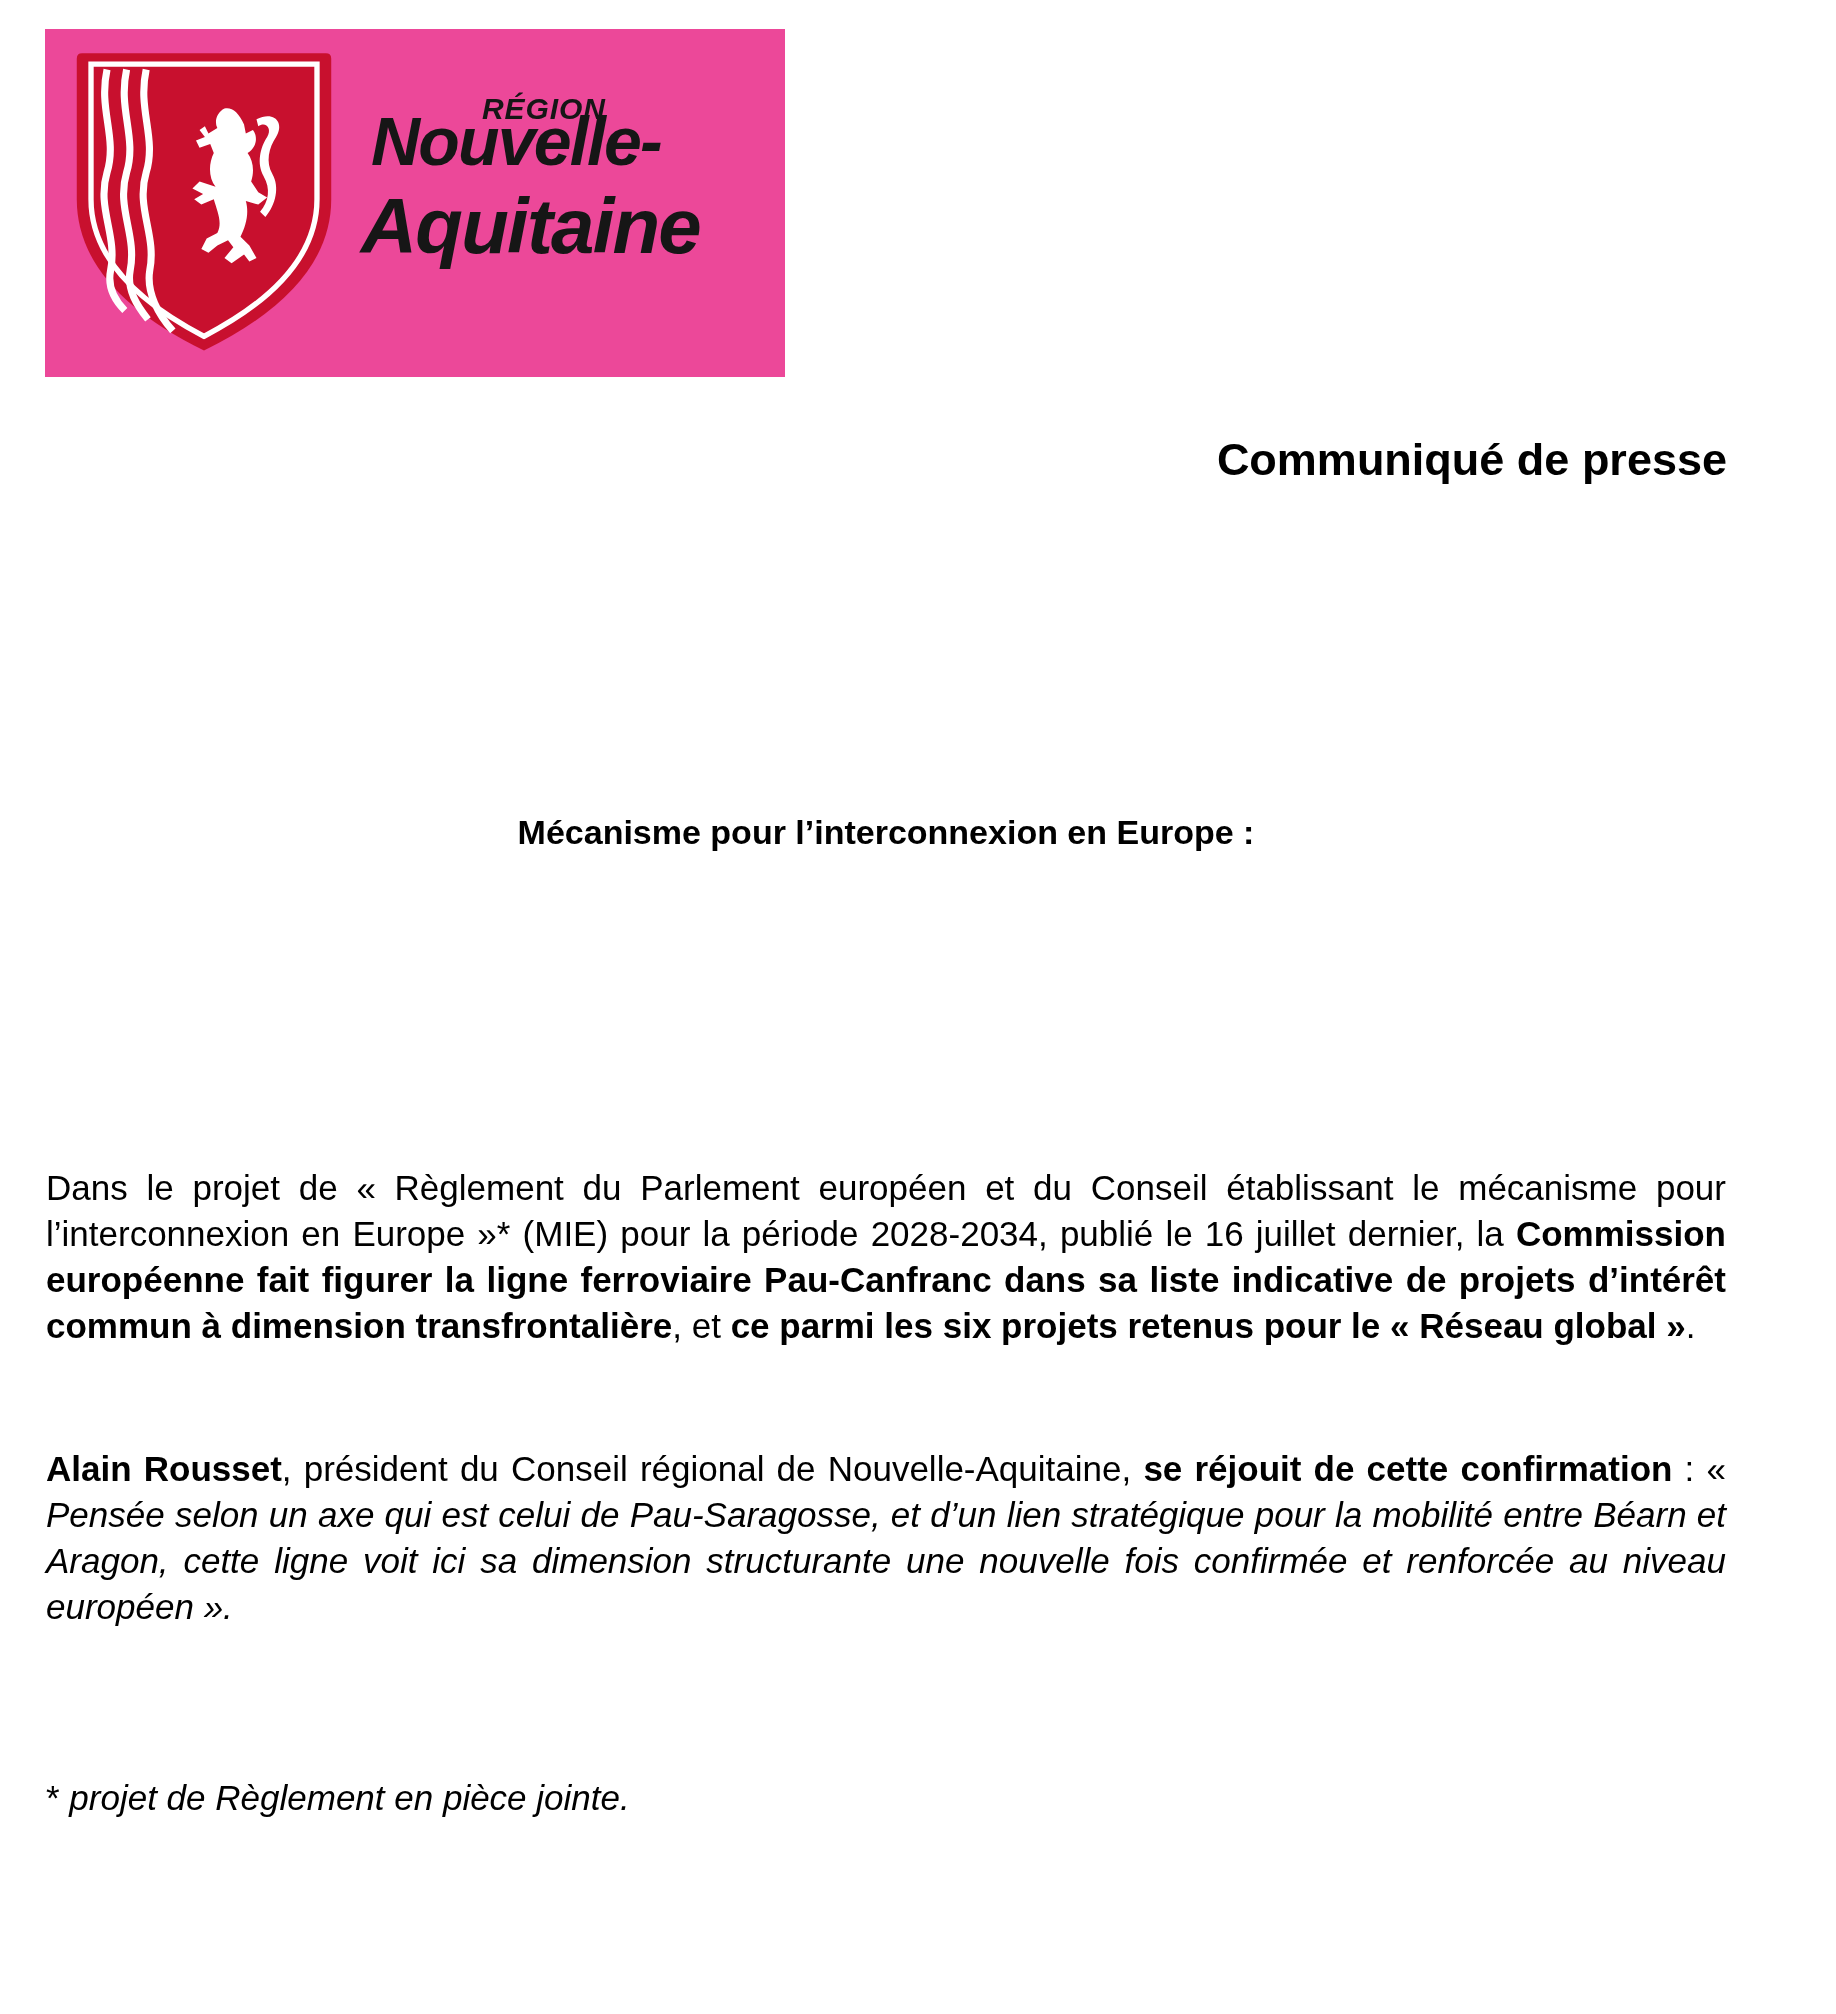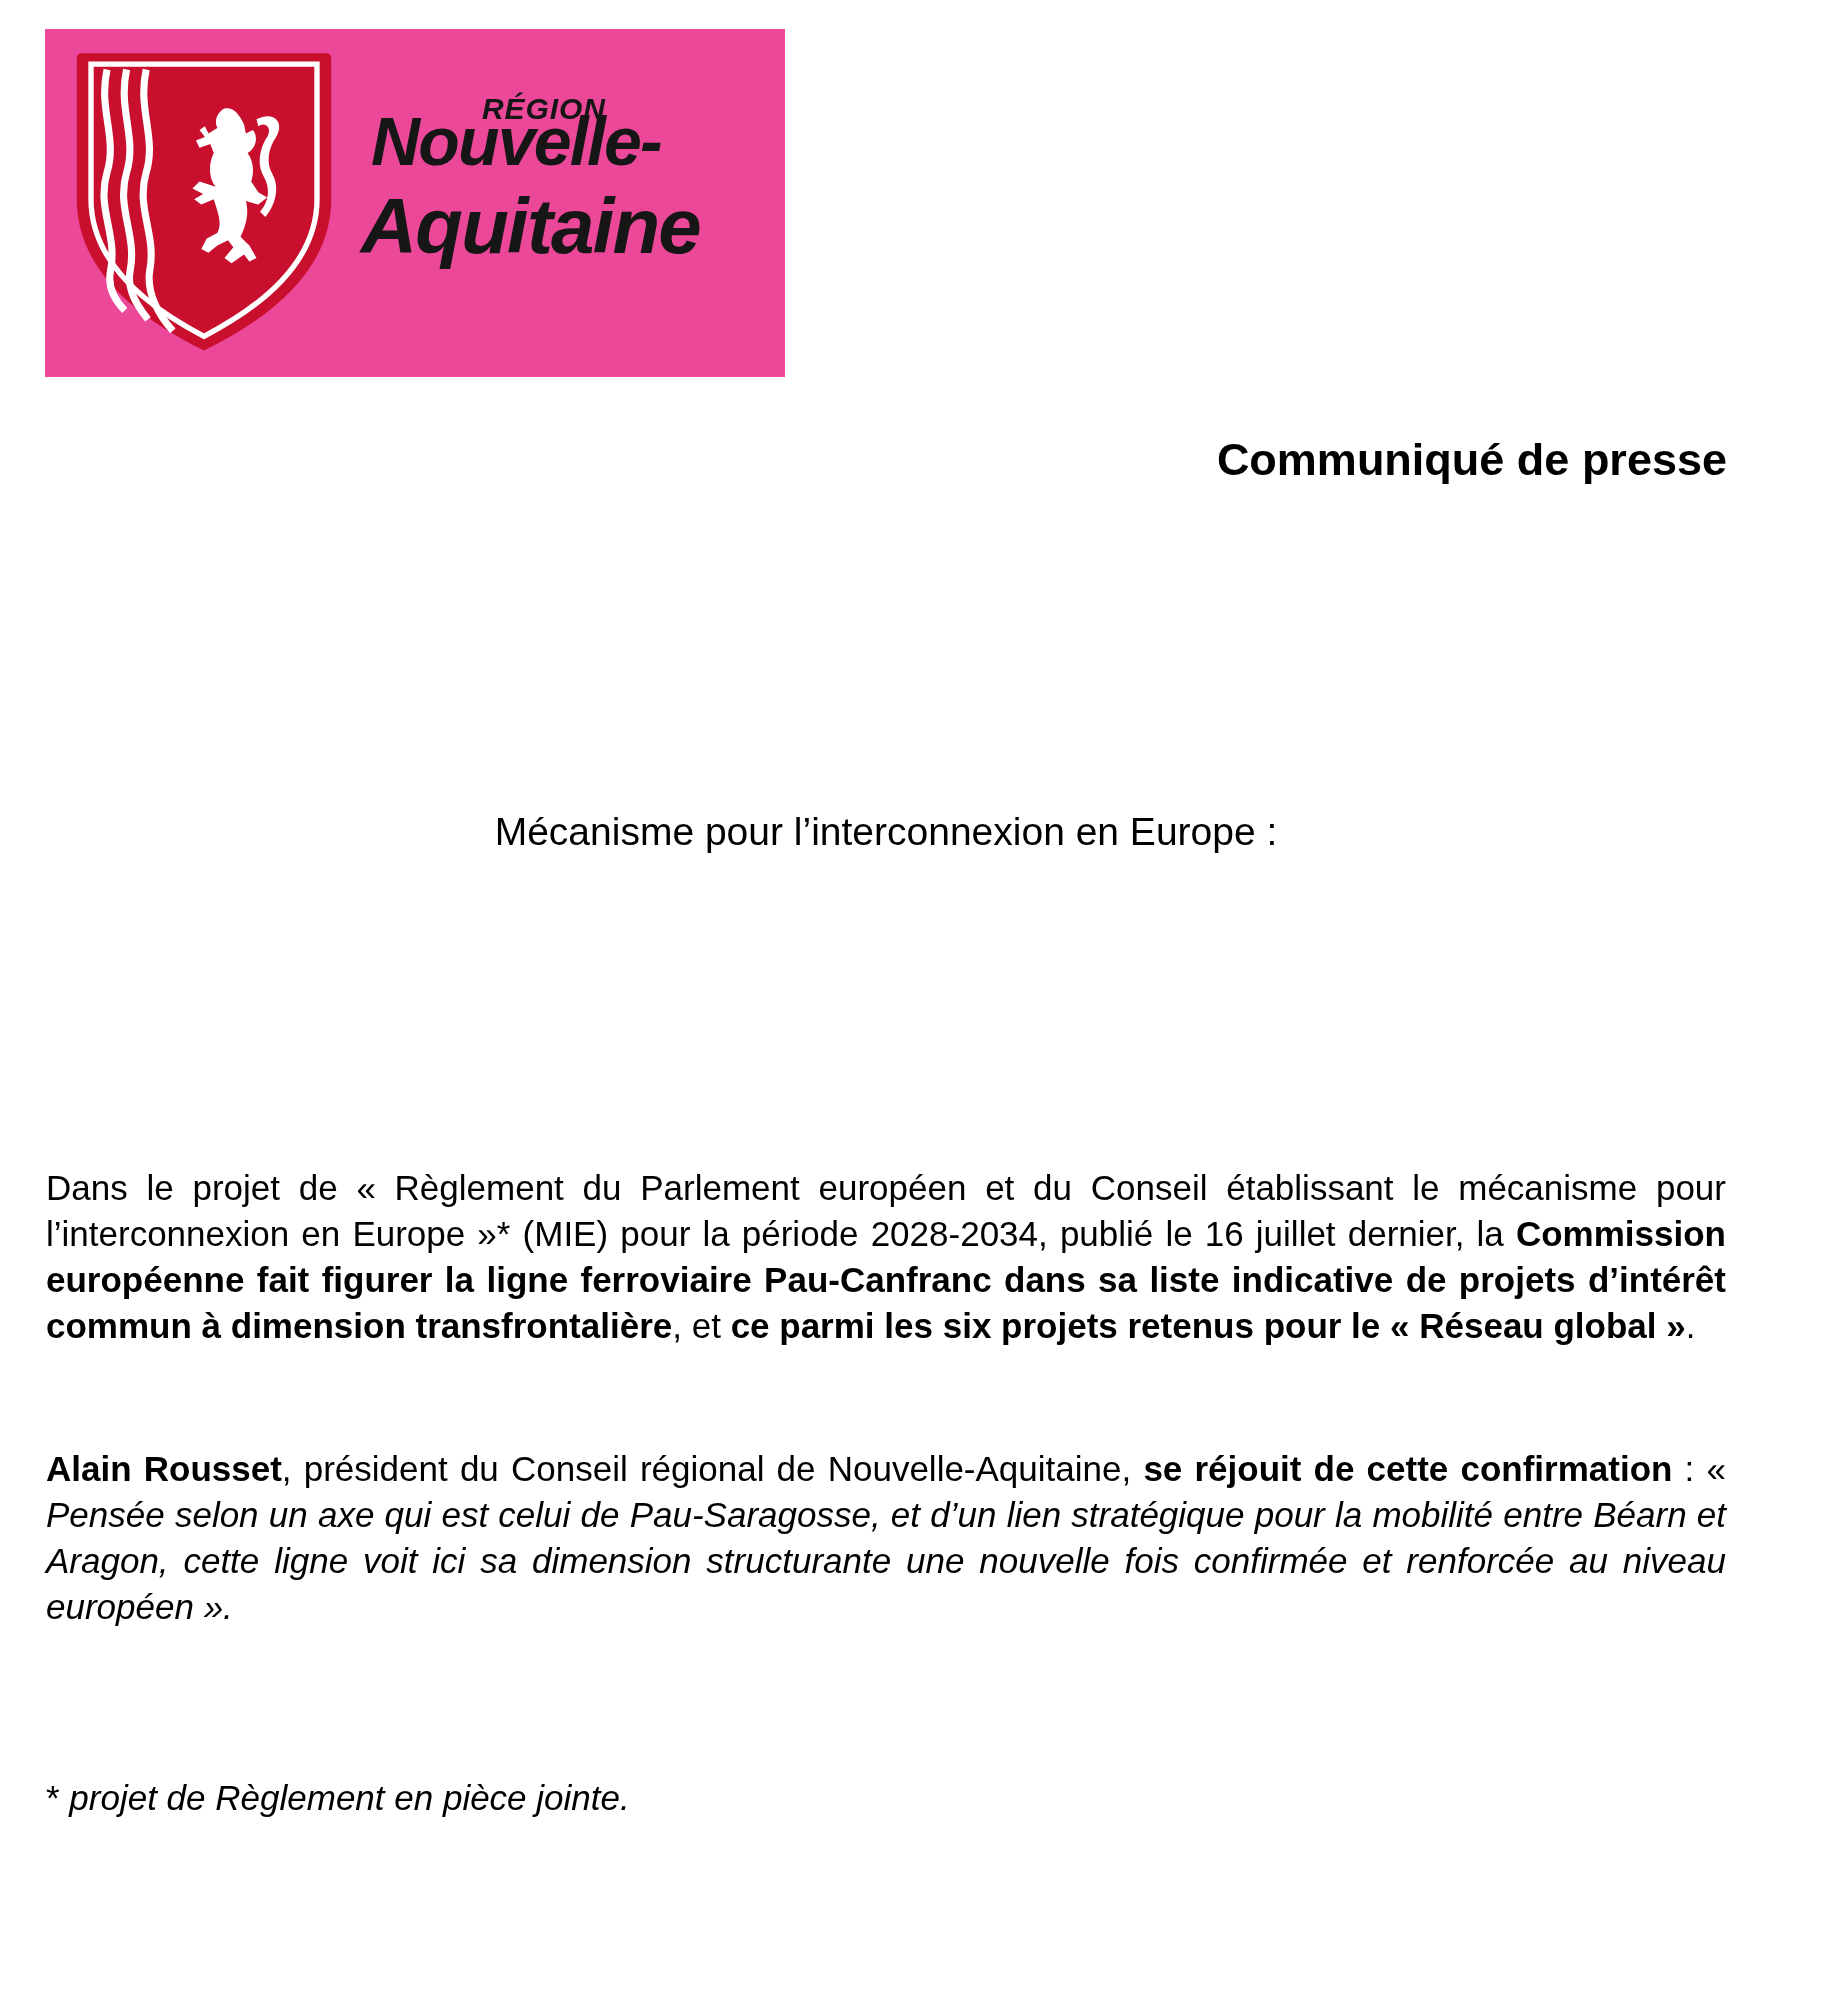--- a/index.html
+++ b/index.html
@@ -18,21 +18,21 @@
   .logo-name-2 { position: absolute; left: 1.8px; top: 105px; font-size: 78px; font-weight: bold;
                  font-style: oblique; letter-spacing: -1.8px; white-space: nowrap; line-height: 1; }
 
   
   .press-block { position: absolute; right: 110px; top: 437px; text-align: right; }
   .press-label { font-size: 45px; font-weight: bold; line-height: 45px; white-space: nowrap; margin-left: 25px; }
   .press-date { font-size: 45px; font-style: italic; line-height: 45px; white-space: nowrap; }
 
   
   .title { position: absolute; left: 46px; width: 1680px; top: 809px; text-align: center;
-           font-size: 39px; font-weight: normal; line-height: 46px; }
+           font-size: 34px; font-weight: bold; line-height: 46px; }
   .title div { white-space: nowrap; }
 
   
   .body-text { position: absolute; left: 46px; width: 1680px; font-size: 35px; line-height: 46px;
                text-align: justify; }
   .p1 { top: 1165px; }
   .p2 { top: 1446px; }
   .b { font-weight: bold; }
   .i { font-style: italic; }
   .footnote { position: absolute; left: 46px; top: 1775px; font-size: 35px; line-height: 46px;

